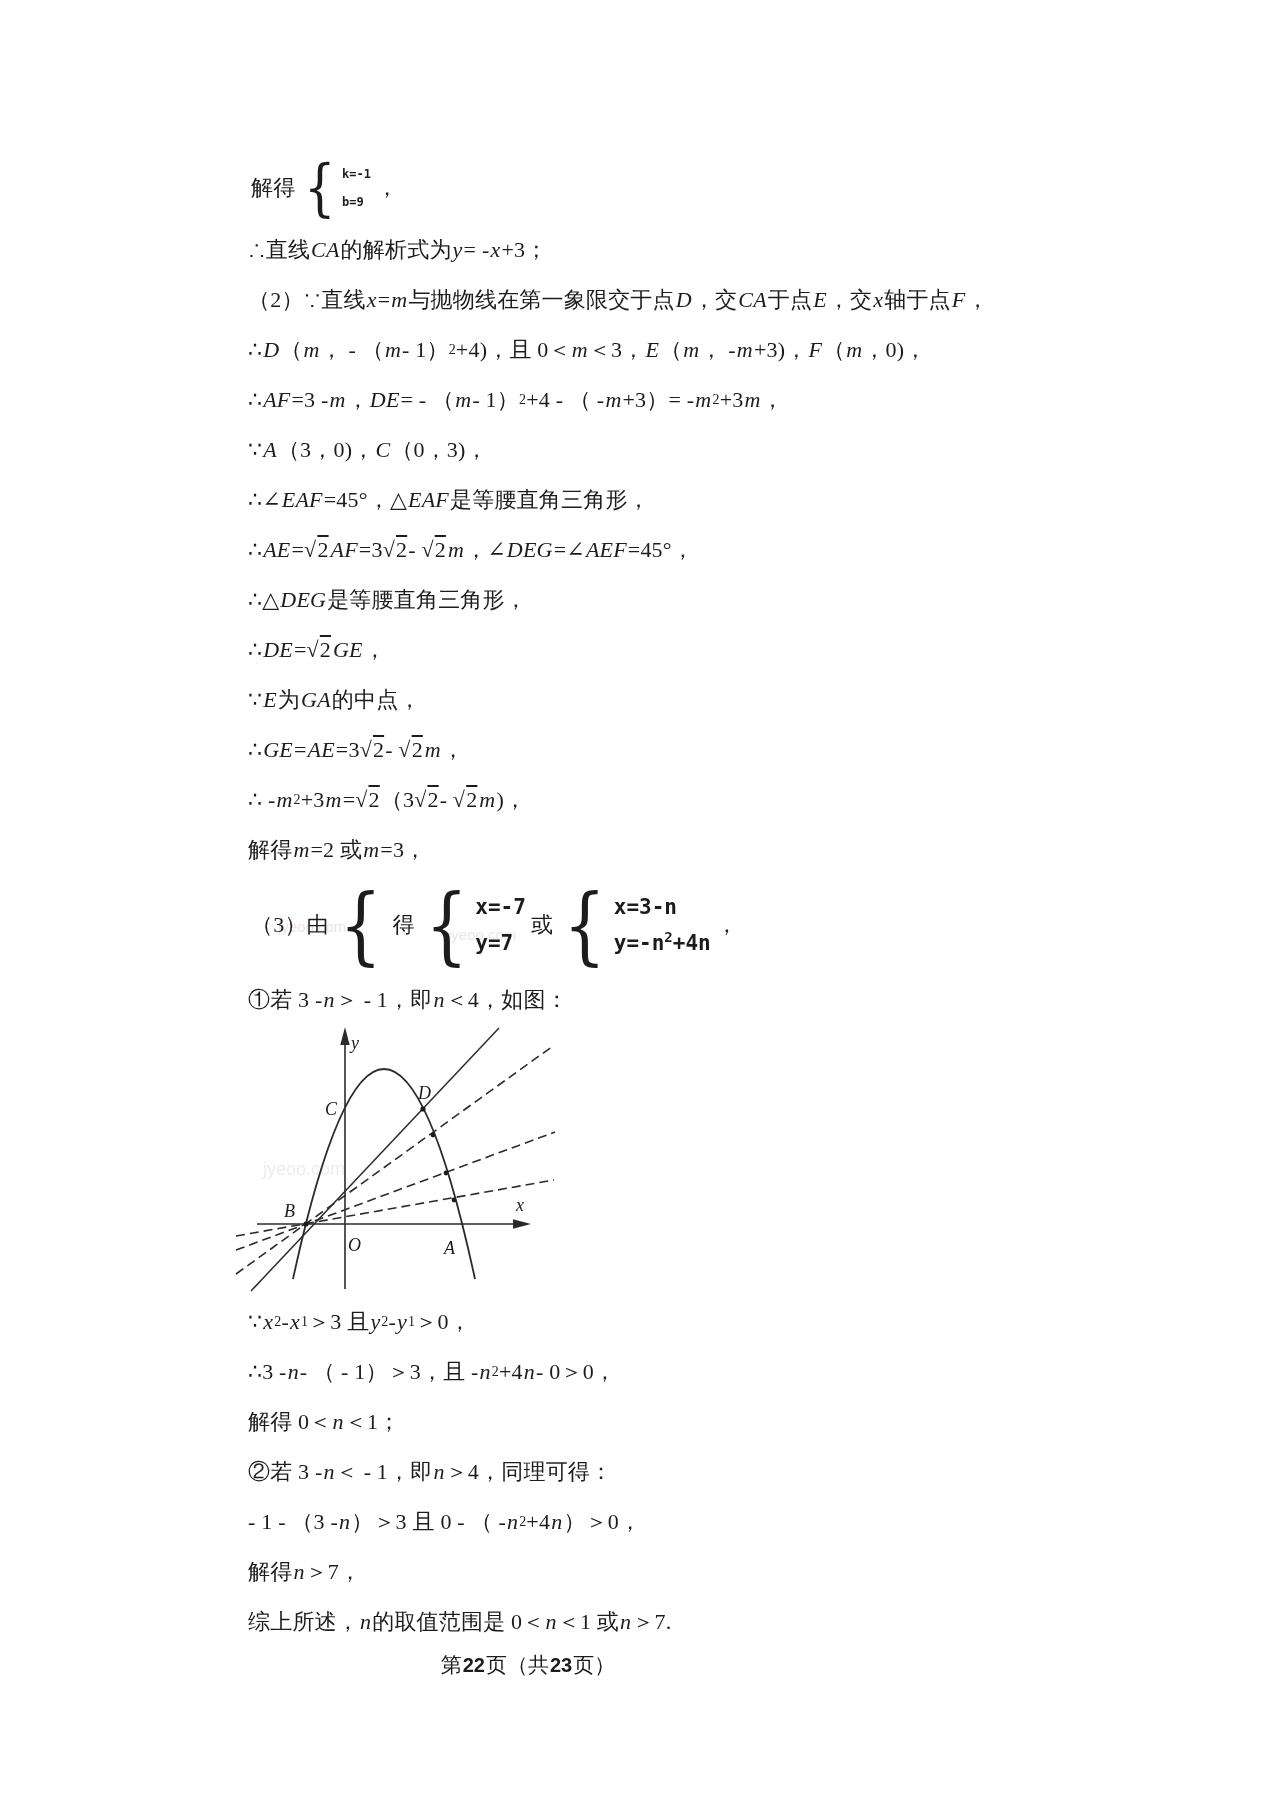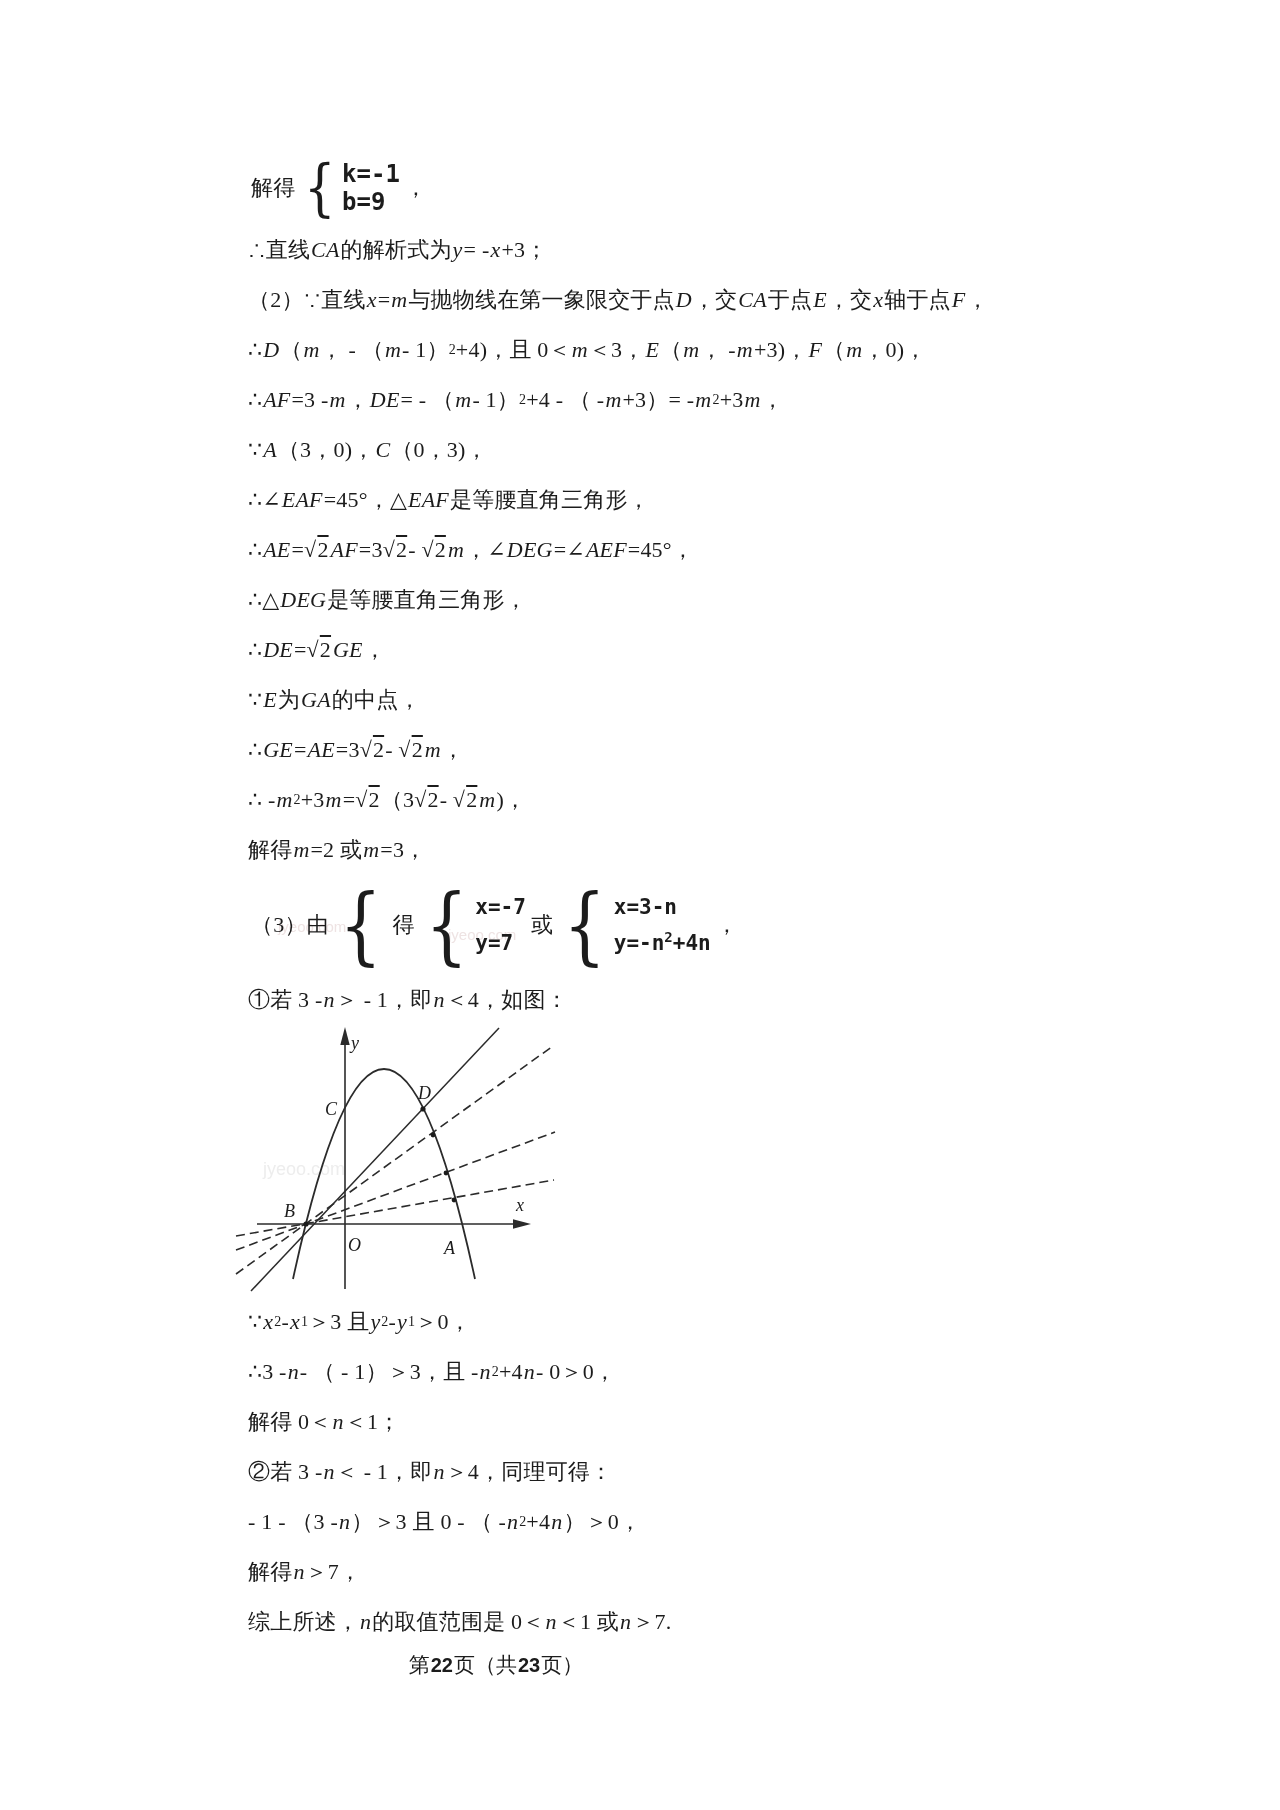--- a/index.html
+++ b/index.html
@@ -13,31 +13,31 @@
   .ovl{text-decoration:overline;padding:0 1px;}
   .sys1{height:75px;}
   .sys3{height:100px;}
   .segtext{margin:0 3px;}
   .system{display:inline-flex;align-items:center;margin:0 2px;}
   .brace{font-family:"DejaVu Serif",serif;font-weight:400;line-height:1;transform:scaleX(0.8);}
   .sys1 .brace{font-size:62px;}
   .sys3 .brace{font-size:84px;}
   .sysrows{display:inline-flex;flex-direction:column;margin-left:2px;}
   .sysrow{font-family:"DejaVu Sans Mono","Liberation Mono",monospace;font-weight:700;
-          font-size:24px;line-height:28px;letter-spacing:0;}
+          font-size:12px;line-height:28px;letter-spacing:0;}
   .sys3 .sysrow{line-height:36px;font-size:21px;}
   .sysrow sup{font-size:14px;vertical-align:8px;}
   #figure{height:272px;position:relative;margin-left:-57px;width:390px;}
   #figure svg{display:block;}
   .fig-stroke{stroke:#2b2b2b;fill:none;}
   .fig-label{font-family:"Liberation Serif","DejaVu Serif",serif;font-style:italic;font-size:18px;fill:#1c1c1c;}
   .fig-dot{fill:#1c1c1c;stroke:none;}
   .watermark{position:absolute;font-family:"Liberation Sans","DejaVu Sans",sans-serif;
              font-size:15px;color:#eee3e3;pointer-events:none;}
-  #footer{position:absolute;left:196px;top:1647px;width:600px;height:36px;
+  #footer{position:absolute;left:228px;top:1647px;width:600px;height:36px;
           display:flex;align-items:center;justify-content:center;font-size:21px;color:#1c1c1c;}
   #footer b{font-family:"Liberation Sans","DejaVu Sans",sans-serif;font-weight:700;font-size:20px;padding:0 1px;}
 </style>
 </head>
 <body>
 
 <div id="page">
 
   <span class="watermark" style="left:278px;top:918px;">jyeoo.com</span>
   <span class="watermark" style="left:448px;top:926px;">jyeoo.com</span>

